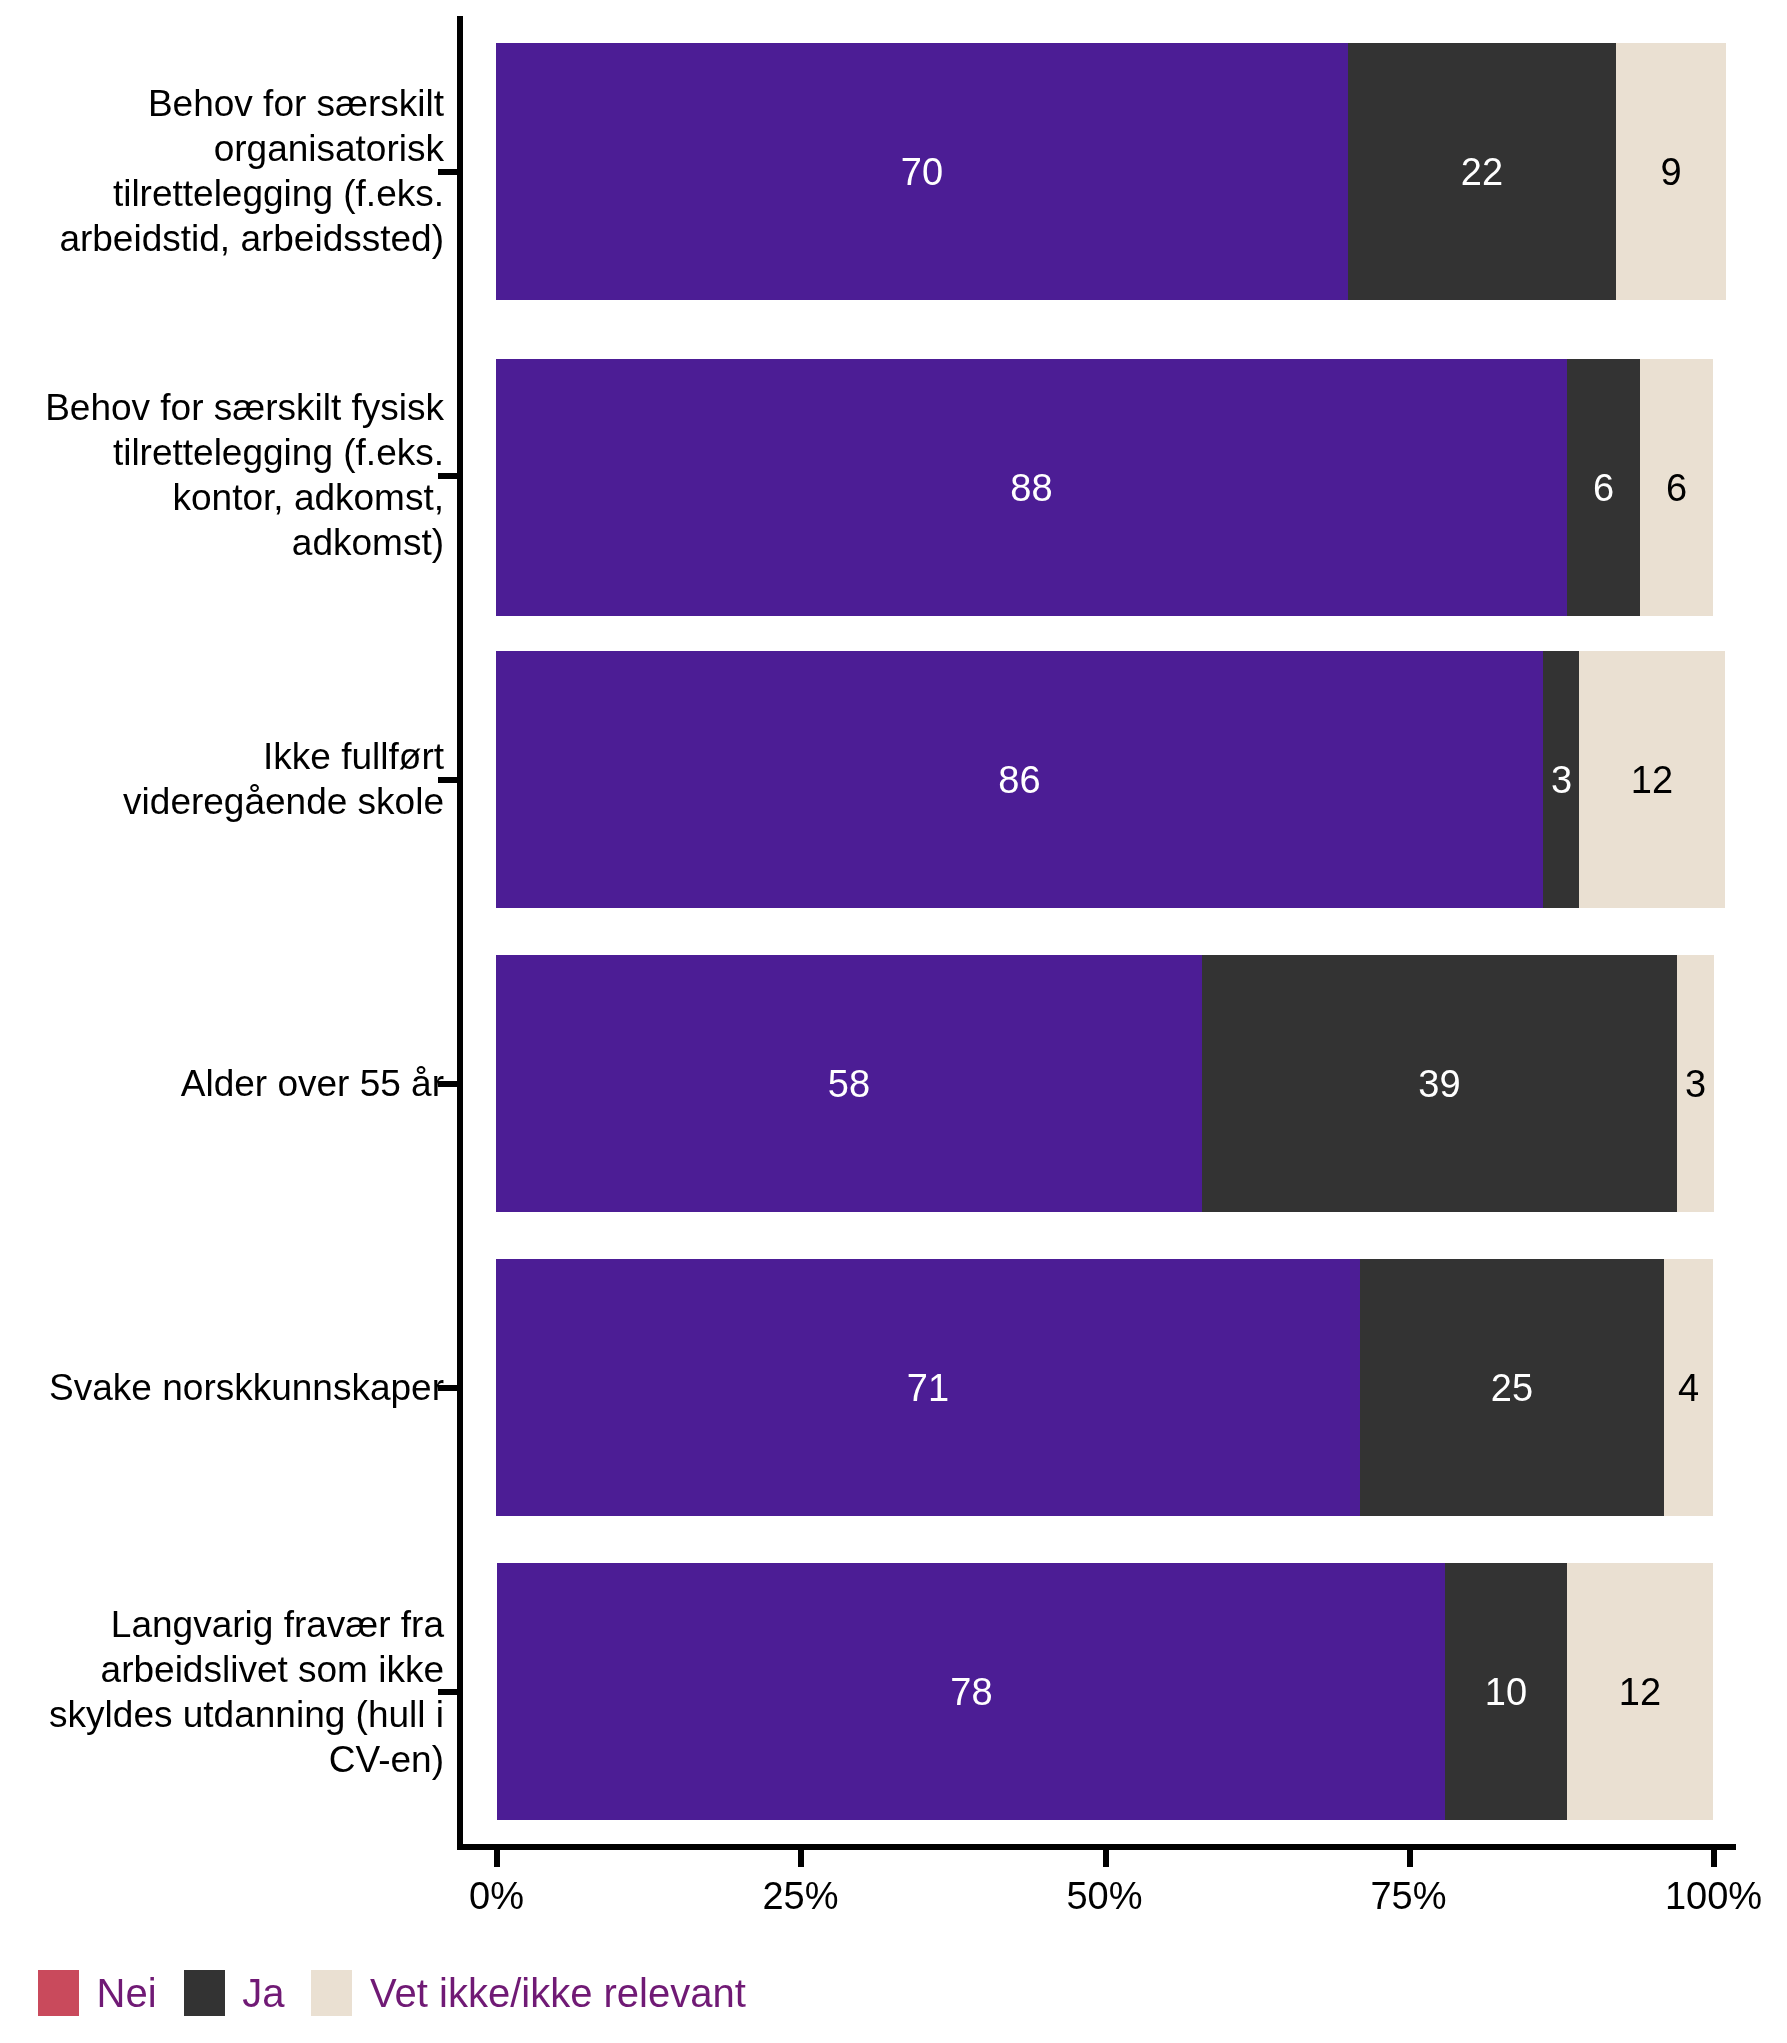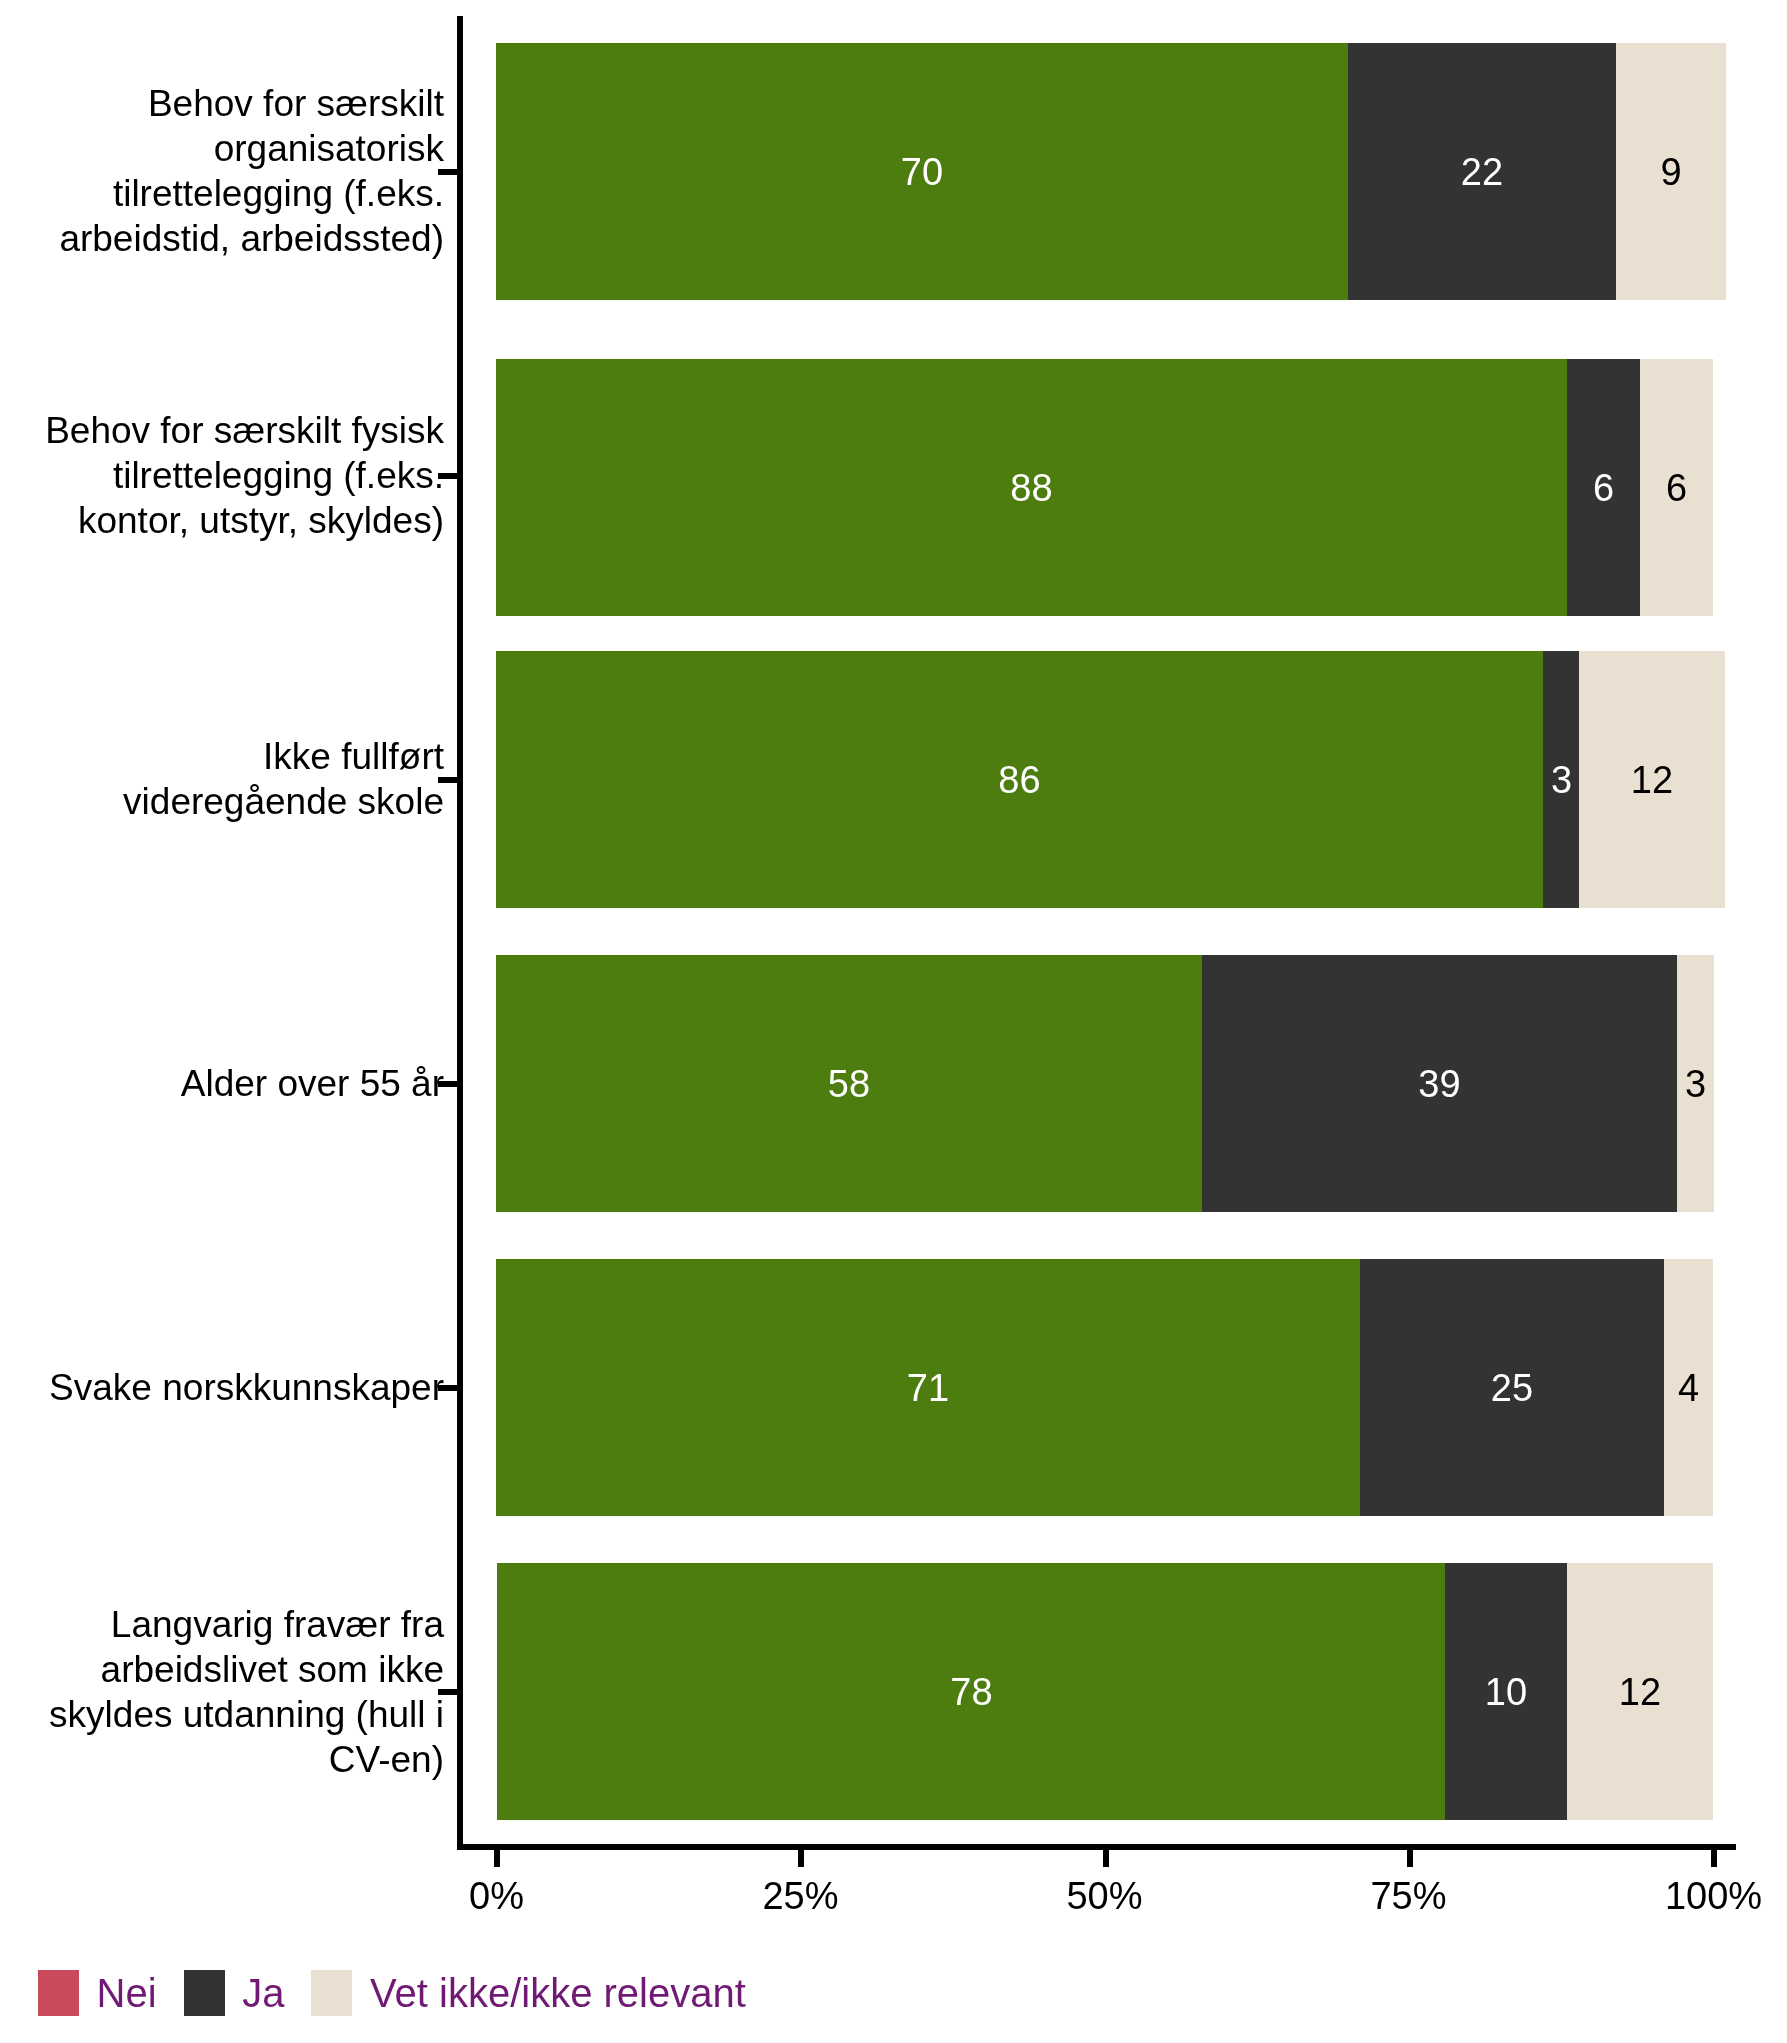--- a/index.html
+++ b/index.html
@@ -94,21 +94,21 @@
     display: flex;
     align-items: center;
     justify-content: center;
     box-sizing: border-box;
   }
   .seg-value {
     font-size: 38px;
     line-height: 38px;
     white-space: nowrap;
   }
-  .seg.nei { background: #4d7c0f; }
+  .seg.nei { background: #4c1d95; }
   .seg.ja  { background: #333333; }
   .seg.vet { background: #EAE0D2; }
   .seg.nei .seg-value { color: #FFFFFF; }
   .seg.ja  .seg-value { color: #FFFFFF; }
   .seg.vet .seg-value { color: #000000; }
   .seg.narrow .seg-value { position: absolute; left: 50%; transform: translateX(-50%); }
 
   
   #legend {
     position: absolute;
@@ -146,21 +146,21 @@
   <div id="y-ticks">
       <div class="y-tick" style="top: 169px;"></div>
       <div class="y-tick" style="top: 473px;"></div>
       <div class="y-tick" style="top: 777px;"></div>
       <div class="y-tick" style="top: 1081px;"></div>
       <div class="y-tick" style="top: 1385px;"></div>
       <div class="y-tick" style="top: 1689px;"></div>
     </div>
   <div id="cat-labels">
       <div class="cat-label" style="top: 171px;">Behov for særskilt organisatorisk tilrettelegging (f.eks. arbeidstid, arbeidssted)</div>
-      <div class="cat-label" style="top: 475px;">Behov for særskilt fysisk tilrettelegging (f.eks. kontor, utstyr, skyldes)</div>
+      <div class="cat-label" style="top: 475px;">Behov for særskilt fysisk tilrettelegging (f.eks. kontor, adkomst, adkomst)</div>
       <div class="cat-label" style="top: 779px;">Ikke fullført videregående skole</div>
       <div class="cat-label" style="top: 1083px;">Alder over 55 år</div>
       <div class="cat-label" style="top: 1387px;">Svake norskkunnskaper</div>
       <div class="cat-label" style="top: 1692px;">Langvarig fravær fra arbeidslivet som ikke skyldes utdanning (hull i CV-en)</div>
     </div>
   <div id="bars">
       <div class="bar-row" style="top: 43px; width: 1217px;">
         <div class="seg nei" style="left: 0px; width: 852px;">
           <span class="seg-value">70</span>
         </div>

